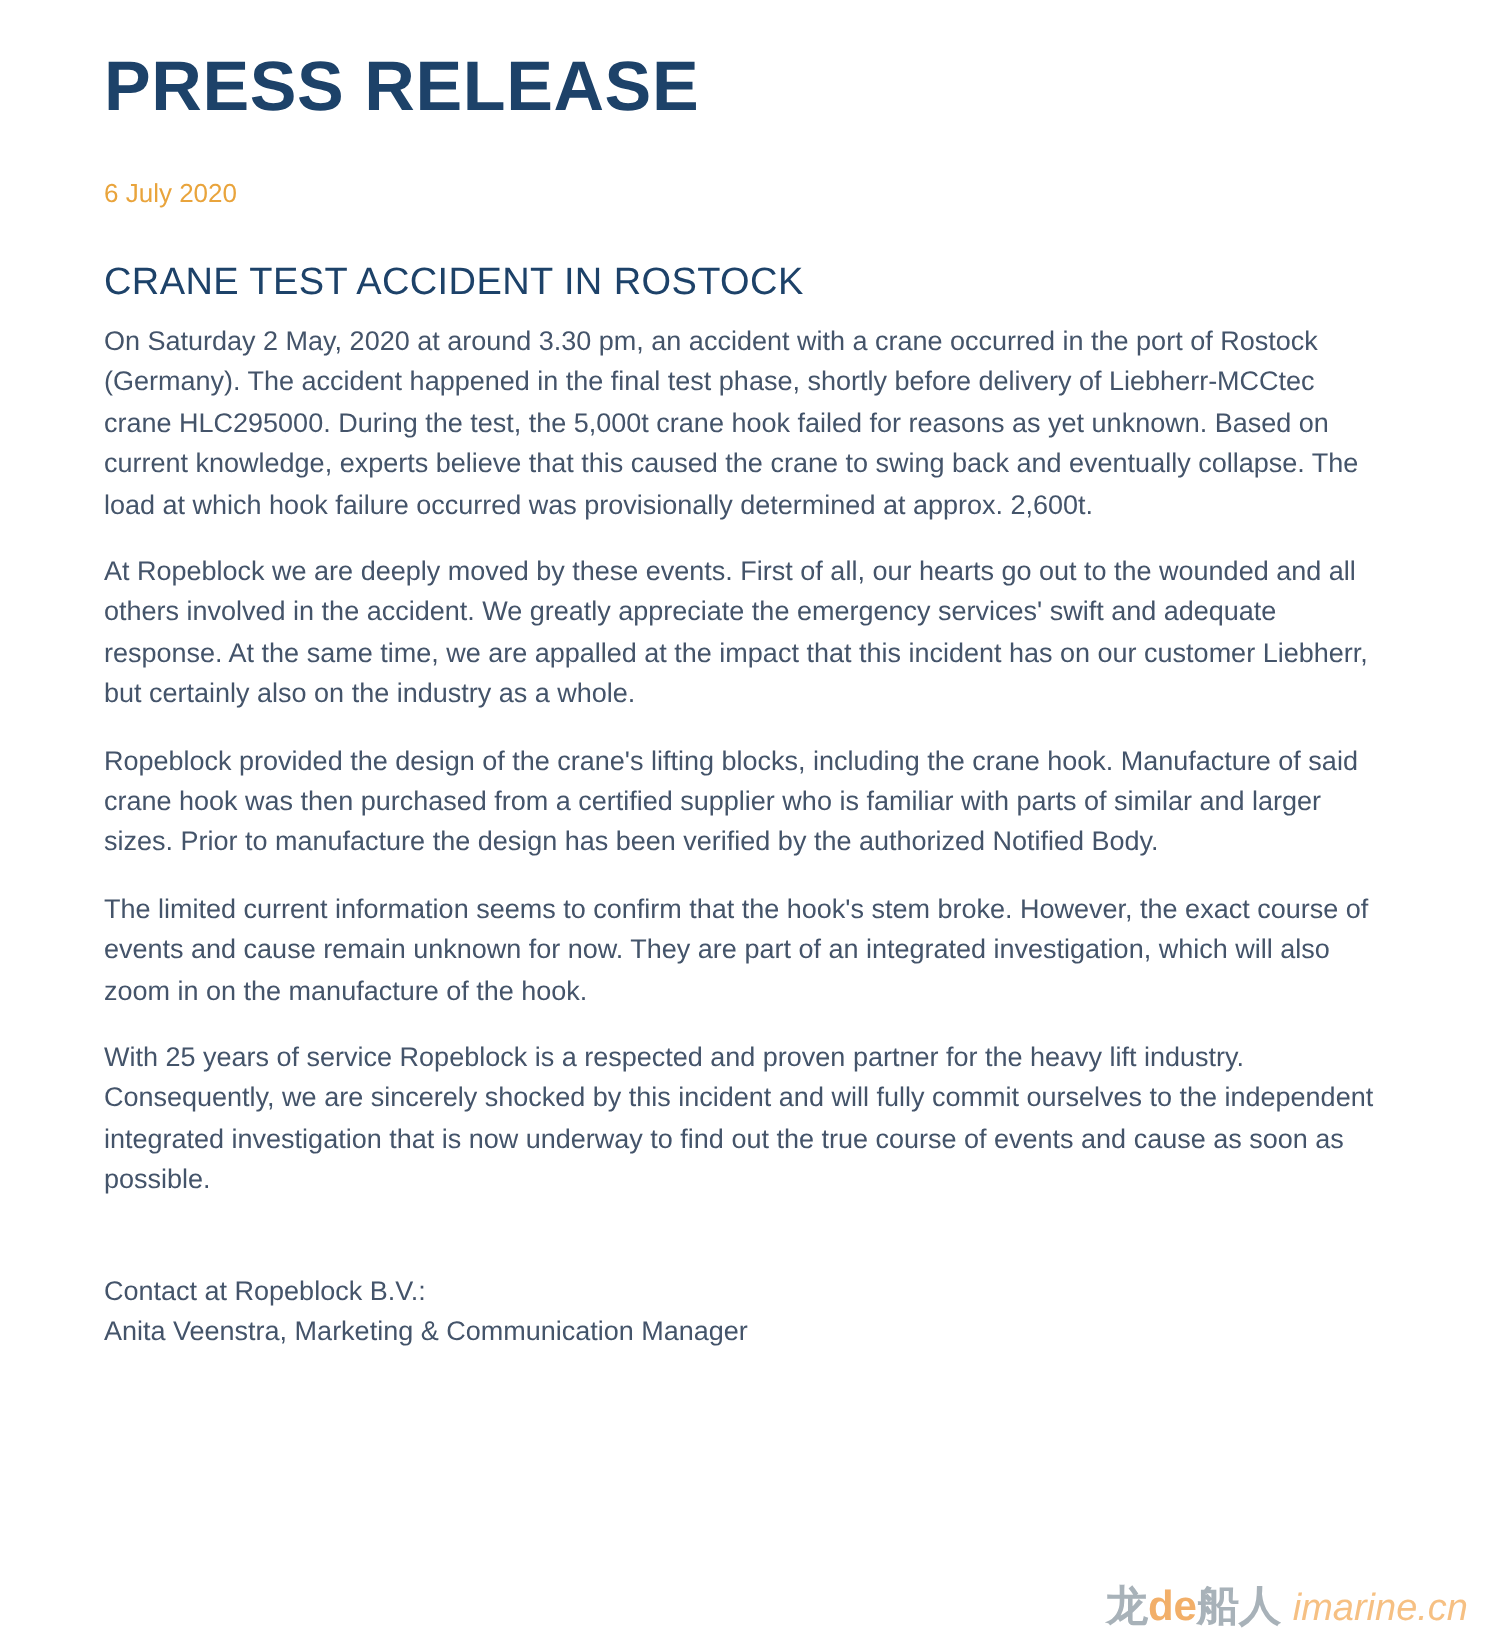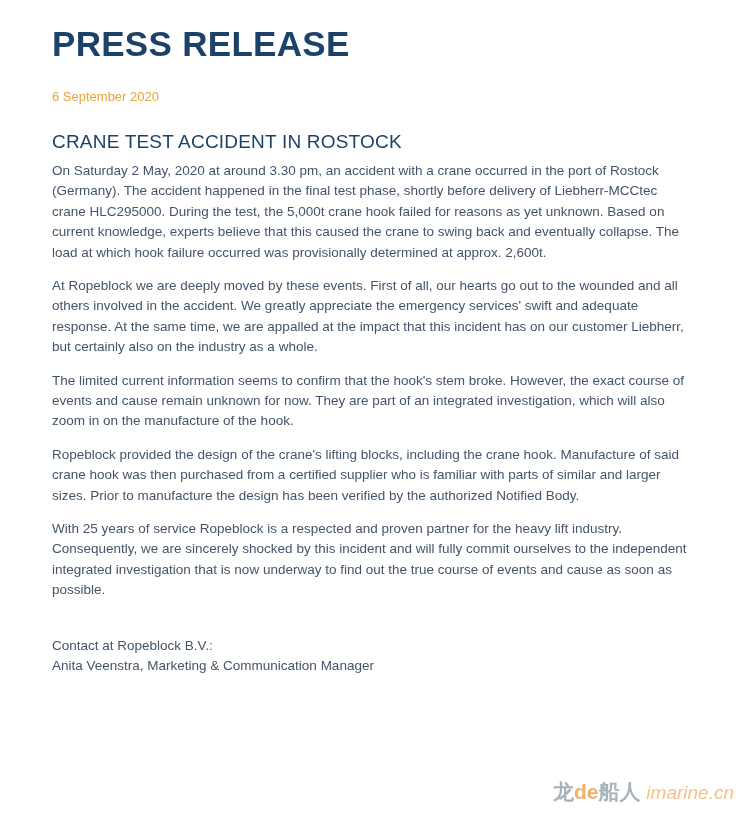--- a/index.html
+++ b/index.html
@@ -50,21 +50,21 @@
   }
   .contact p {
     margin: 0;
   }
   .signoff {
     margin-top: 20px;
   }
   .watermark {
     position: absolute;
     right: 10px;
-    bottom: 14px;
+    bottom: 2px;
     font-size: 21px;
     line-height: 1;
     white-space: nowrap;
     opacity: 0.85;
     user-select: none;
   }
   .wm-gray {
     color: #9aa5ad;
     font-weight: 700;
   }
@@ -79,32 +79,32 @@
     font-size: 19px;
   }
 </style>
 </head>
 <body>
 
 <div class="page">
 
   <h1 class="title">PRESS RELEASE</h1>
 
-  <div class="date">6 September 2020</div>
+  <div class="date">6 July 2020</div>
 
   <h2 class="heading">CRANE TEST ACCIDENT IN ROSTOCK</h2>
 
   <div class="body-text">
     <p>On Saturday 2 May, 2020 at around 3.30 pm, an accident with a crane occurred in the port of Rostock (Germany). The accident happened in the final test phase, shortly before delivery of Liebherr-MCCtec crane HLC295000. During the test, the 5,000t crane hook failed for reasons as yet unknown. Based on current knowledge, experts believe that this caused the crane to swing back and eventually collapse. The load at which hook failure occurred was provisionally determined at approx. 2,600t.</p>
 
     <p>At Ropeblock we are deeply moved by these events. First of all, our hearts go out to the wounded and all others involved in the accident. We greatly appreciate the emergency services' swift and adequate response. At the same time, we are appalled at the impact that this incident has on our customer Liebherr, but certainly also on the industry as a whole.</p>
 
+    <p>Ropeblock provided the design of the crane's lifting blocks, including the crane hook. Manufacture of said crane hook was then purchased from a certified supplier who is familiar with parts of similar and larger sizes. Prior to manufacture the design has been verified by the authorized Notified Body.</p>
+
     <p>The limited current information seems to confirm that the hook's stem broke. However, the exact course of events and cause remain unknown for now. They are part of an integrated investigation, which will also zoom in on the manufacture of the hook.</p>
-
-    <p>Ropeblock provided the design of the crane's lifting blocks, including the crane hook. Manufacture of said crane hook was then purchased from a certified supplier who is familiar with parts of similar and larger sizes. Prior to manufacture the design has been verified by the authorized Notified Body.</p>
 
     <p>With 25 years of service Ropeblock is a respected and proven partner for the heavy lift industry. Consequently, we are sincerely shocked by this incident and will fully commit ourselves to the independent integrated investigation that is now underway to find out the true course of events and cause as soon as possible.</p>
 
 
     <div class="contact">
       <p>Contact at Ropeblock B.V.:</p>
       <p>Anita Veenstra, Marketing &amp; Communication Manager</p>
     </div>
   </div>
 

